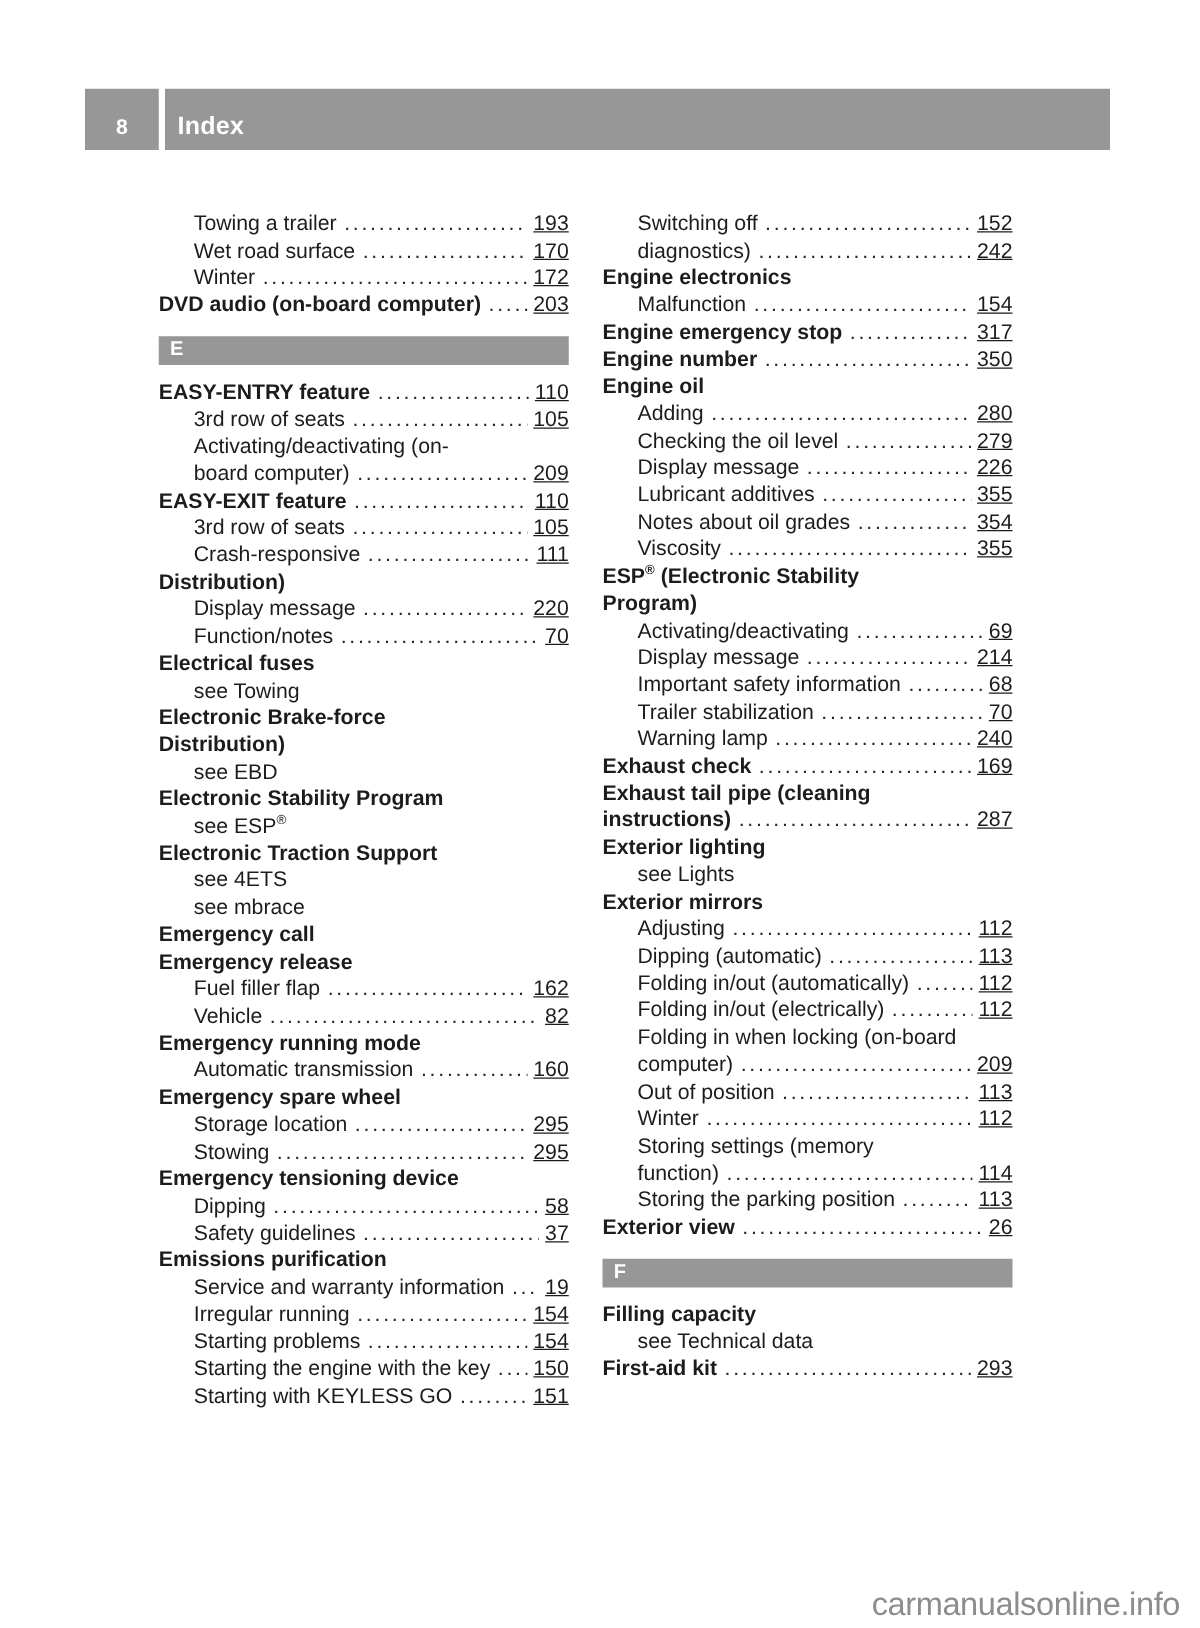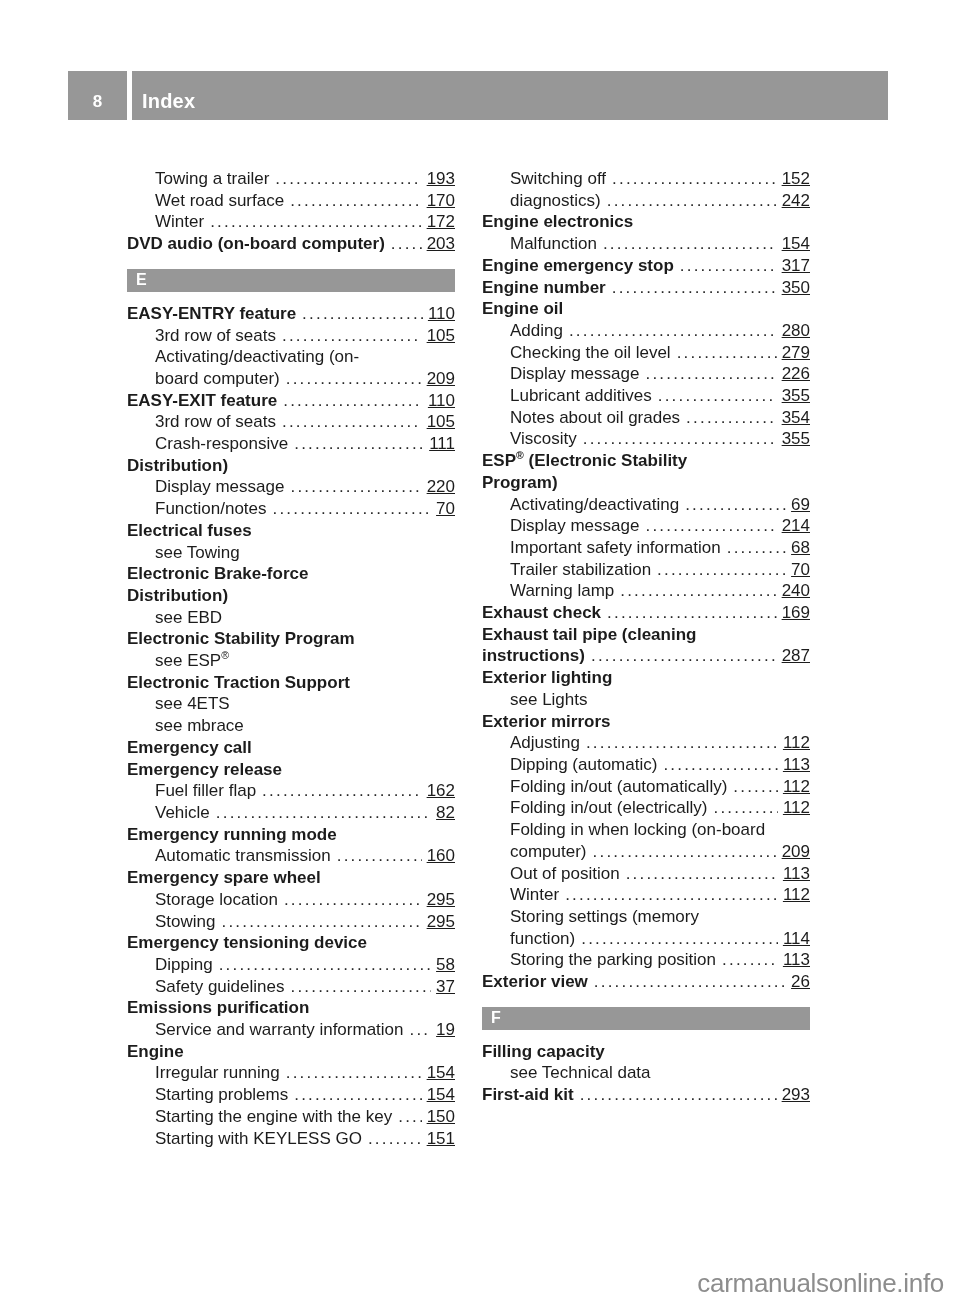--- a/index.html
+++ b/index.html
@@ -230,23 +230,20 @@
           <span class="entry-page">37</span>
         </div>
         <div class="entry bold">
           <span class="entry-text">Emissions purification</span>
         </div>
         <div class="entry indent">
           <span class="entry-text">Service and warranty information</span>
           <span class="leader"></span>
           <span class="entry-page">19</span>
         </div>
-        <div class="entry bold">
-          <span class="entry-text">Engine</span>
-        </div>
         <div class="entry indent">
           <span class="entry-text">Irregular running</span>
           <span class="leader"></span>
           <span class="entry-page">154</span>
         </div>
         <div class="entry indent">
           <span class="entry-text">Starting problems</span>
           <span class="leader"></span>
           <span class="entry-page">154</span>
         </div>

